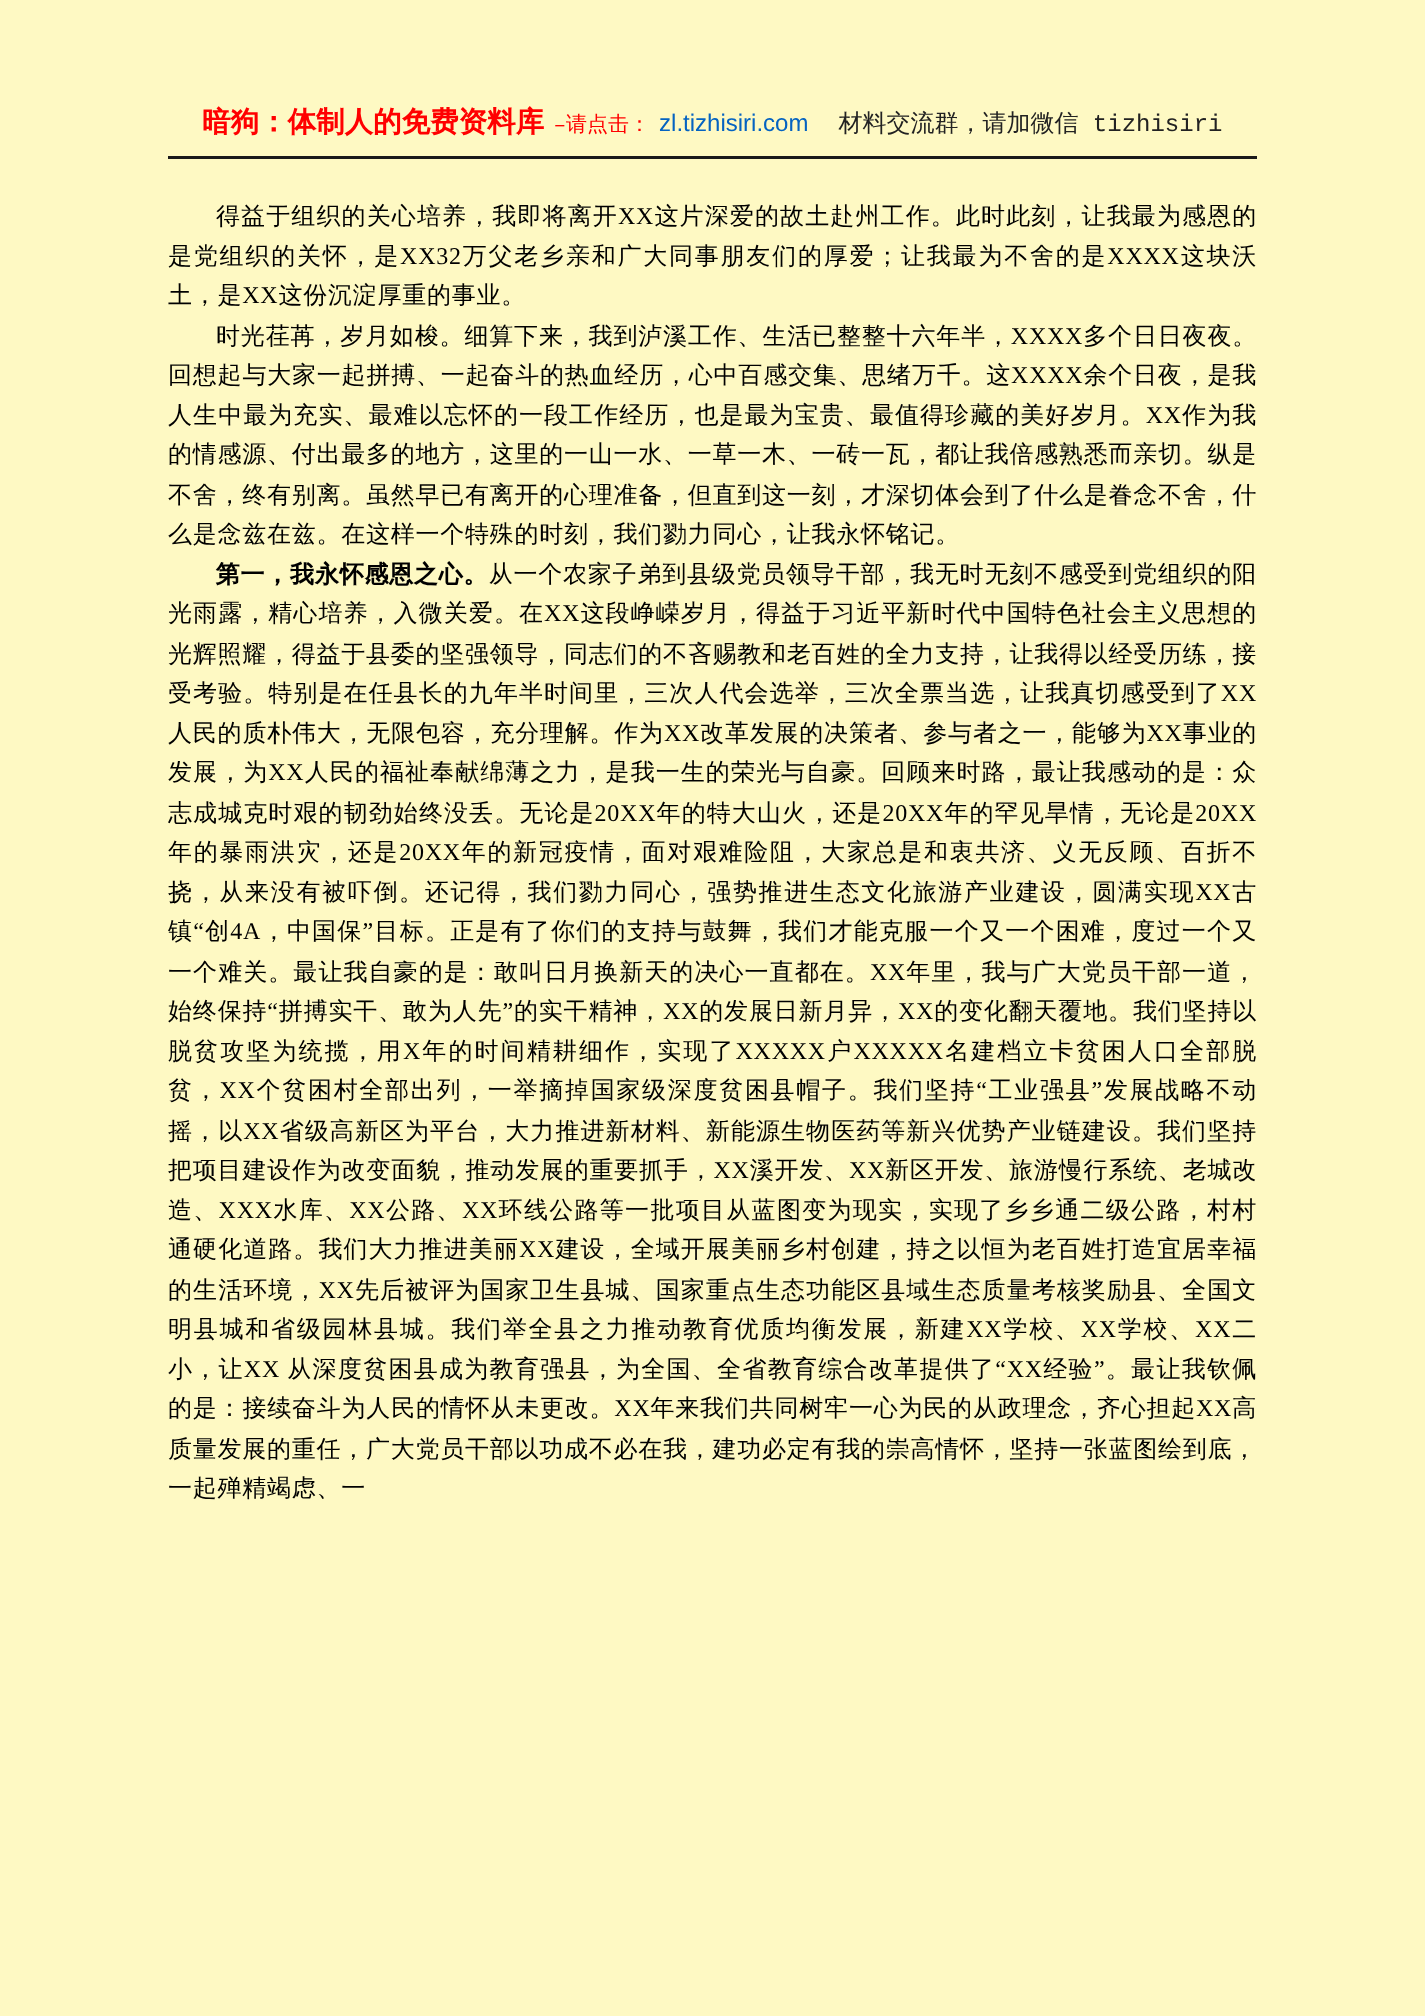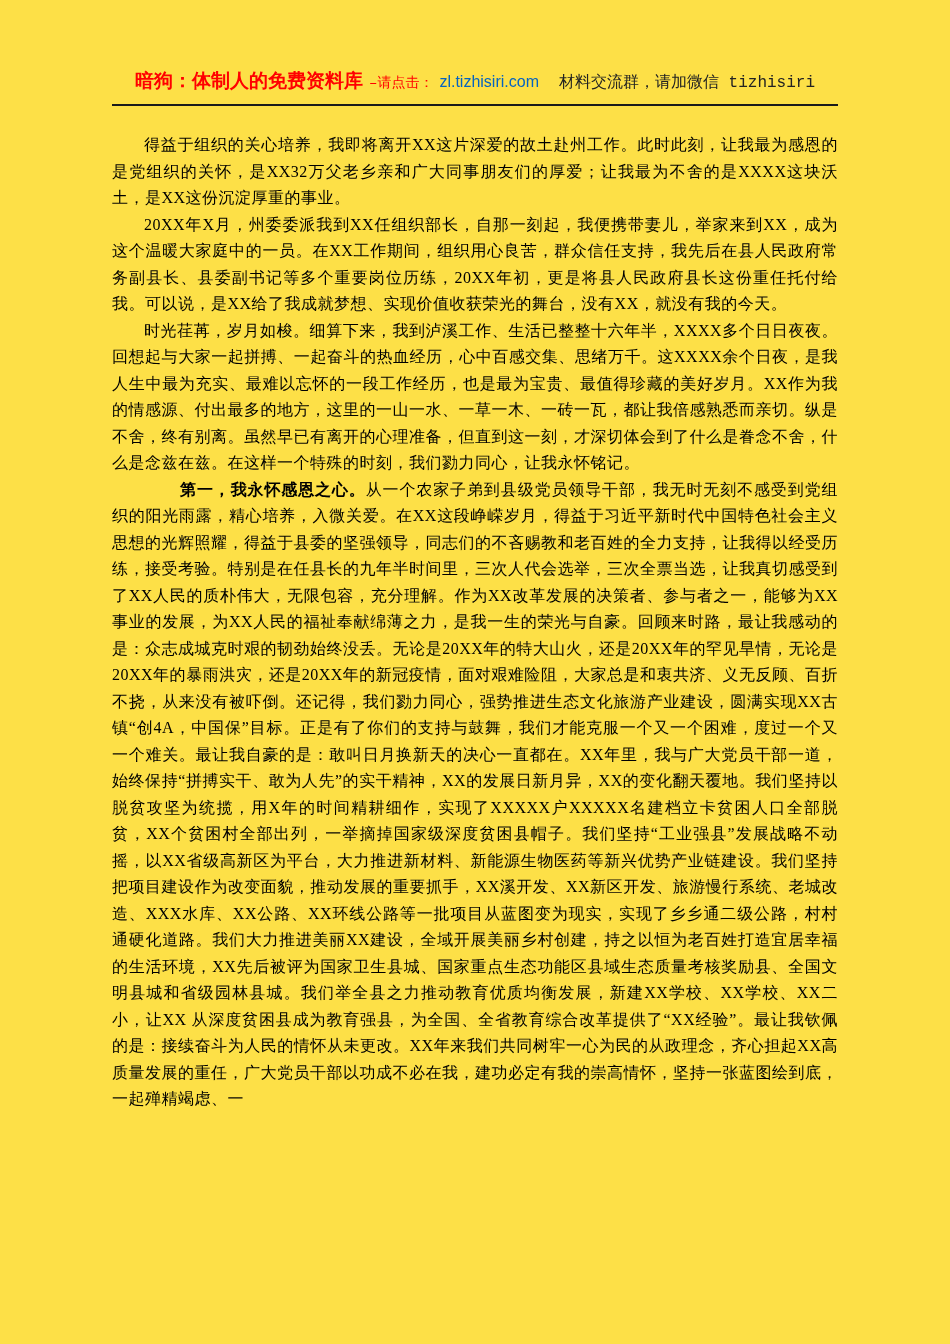--- a/index.html
+++ b/index.html
@@ -5,21 +5,21 @@
   * { box-sizing: border-box; }
   html, body {
     margin: 0;
     padding: 0;
     background: #ffffff;
   }
   .page {
     width: 950px;
     min-height: 1344px;
     margin: 0 auto;
-    background: #fde047;
+    background: #fef9c3;
     padding: 68px 112px 40px 112px;
     font-family: "Liberation Serif", "DejaVu Serif", serif;
     color: #000000;
   }
   .promo-header {
     display: flex;
     flex-wrap: nowrap;
     align-items: baseline;
     justify-content: center;
     gap: 6px;
@@ -57,35 +57,33 @@
     text-align: justify;
     letter-spacing: 0.5px;
   }
   .doc-body p {
     margin: 0;
     padding: 0;
     text-indent: 2em;
   }
   .para-lead {
     font-weight: bold;
-    margin-left: 36px;
   }
 </style>
 </head>
 <body>
 
 <div class="page">
 
   <div class="promo-header">
     <span class="promo-brand">暗狗：体制人的免费资料库</span>
     <span class="promo-prompt">–请点击：</span>
     <a class="promo-link" href="#">zl.tizhisiri.com</a>
     <span class="promo-note">材料交流群，请加微信 tizhisiri</span>
   </div>
 
   <div class="doc-body">
     <p>得益于组织的关心培养，我即将离开XX这片深爱的故土赴州工作。此时此刻，让我最为感恩的是党组织的关怀，是XX32万父老乡亲和广大同事朋友们的厚爱；让我最为不舍的是XXXX这块沃土，是XX这份沉淀厚重的事业。</p>
-    <p>20XX年X月，州委委派我到XX任组织部长，自那一刻起，我便携带妻儿，举家来到XX，成为这个温暖大家庭中的一员。在XX工作期间，组织用心良苦，群众信任支持，我先后在县人民政府常务副县长、县委副书记等多个重要岗位历练，20XX年初，更是将县人民政府县长这份重任托付给我。可以说，是XX给了我成就梦想、实现价值收获荣光的舞台，没有XX，就没有我的今天。</p>
     <p>时光荏苒，岁月如梭。细算下来，我到泸溪工作、生活已整整十六年半，XXXX多个日日夜夜。回想起与大家一起拼搏、一起奋斗的热血经历，心中百感交集、思绪万千。这XXXX余个日夜，是我人生中最为充实、最难以忘怀的一段工作经历，也是最为宝贵、最值得珍藏的美好岁月。XX作为我的情感源、付出最多的地方，这里的一山一水、一草一木、一砖一瓦，都让我倍感熟悉而亲切。纵是不舍，终有别离。虽然早已有离开的心理准备，但直到这一刻，才深切体会到了什么是眷念不舍，什么是念兹在兹。在这样一个特殊的时刻，我们勠力同心，让我永怀铭记。</p>
     <p><span class="para-lead">第一，我永怀感恩之心。</span><span>从一个农家子弟到县级党员领导干部，我无时无刻不感受到党组织的阳光雨露，精心培养，入微关爱。在XX这段峥嵘岁月，得益于习近平新时代中国特色社会主义思想的光辉照耀，得益于县委的坚强领导，同志们的不吝赐教和老百姓的全力支持，让我得以经受历练，接受考验。特别是在任县长的九年半时间里，三次人代会选举，三次全票当选，让我真切感受到了XX人民的质朴伟大，无限包容，充分理解。作为XX改革发展的决策者、参与者之一，能够为XX事业的发展，为XX人民的福祉奉献绵薄之力，是我一生的荣光与自豪。回顾来时路，最让我感动的是：众志成城克时艰的韧劲始终没丢。无论是20XX年的特大山火，还是20XX年的罕见旱情，无论是20XX年的暴雨洪灾，还是20XX年的新冠疫情，面对艰难险阻，大家总是和衷共济、义无反顾、百折不挠，从来没有被吓倒。还记得，我们勠力同心，强势推进生态文化旅游产业建设，圆满实现XX古镇“创4A，中国保”目标。正是有了你们的支持与鼓舞，我们才能克服一个又一个困难，度过一个又一个难关。最让我自豪的是：敢叫日月换新天的决心一直都在。XX年里，我与广大党员干部一道，始终保持“拼搏实干、敢为人先”的实干精神，XX的发展日新月异，XX的变化翻天覆地。我们坚持以脱贫攻坚为统揽，用X年的时间精耕细作，实现了XXXXX户XXXXX名建档立卡贫困人口全部脱贫，XX个贫困村全部出列，一举摘掉国家级深度贫困县帽子。我们坚持“工业强县”发展战略不动摇，以XX省级高新区为平台，大力推进新材料、新能源生物医药等新兴优势产业链建设。我们坚持把项目建设作为改变面貌，推动发展的重要抓手，XX溪开发、XX新区开发、旅游慢行系统、老城改造、XXX水库、XX公路、XX环线公路等一批项目从蓝图变为现实，实现了乡乡通二级公路，村村通硬化道路。我们大力推进美丽XX建设，全域开展美丽乡村创建，持之以恒为老百姓打造宜居幸福的生活环境，XX先后被评为国家卫生县城、国家重点生态功能区县域生态质量考核奖励县、全国文明县城和省级园林县城。我们举全县之力推动教育优质均衡发展，新建XX学校、XX学校、XX二小，让XX 从深度贫困县成为教育强县，为全国、全省教育综合改革提供了“XX经验”。最让我钦佩的是：接续奋斗为人民的情怀从未更改。XX年来我们共同树牢一心为民的从政理念，齐心担起XX高质量发展的重任，广大党员干部以功成不必在我，建功必定有我的崇高情怀，坚持一张蓝图绘到底，一起殚精竭虑、一</span></p>
   </div>
 
 </div>
 
 </body></html>

